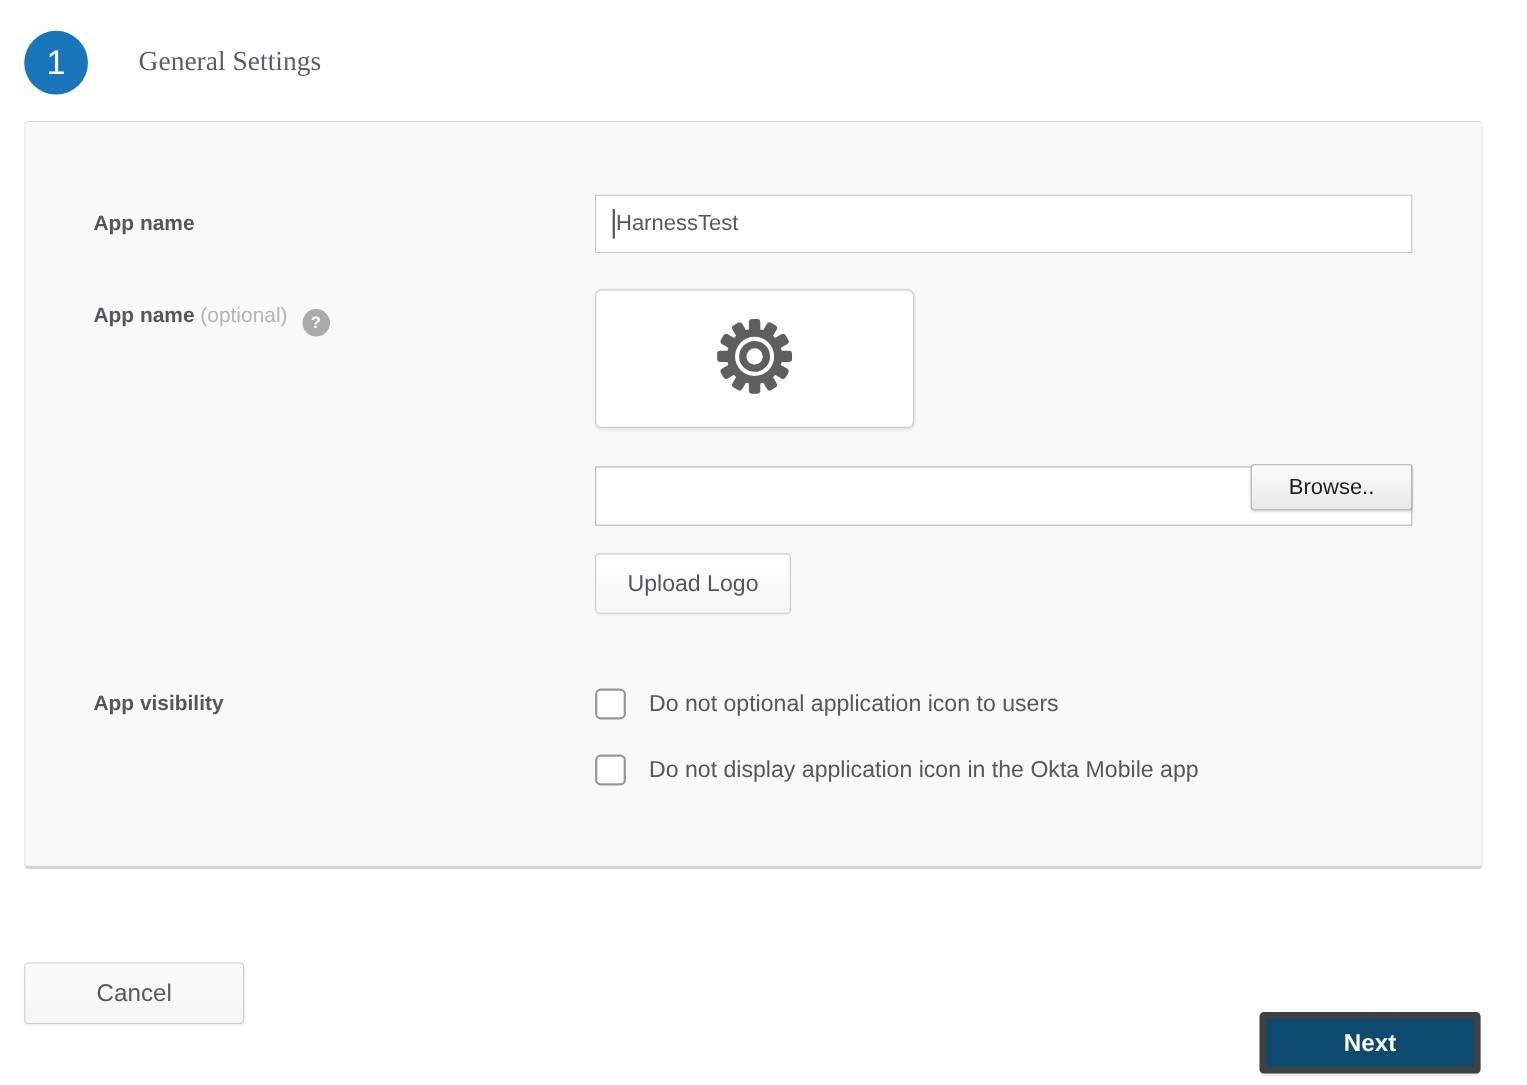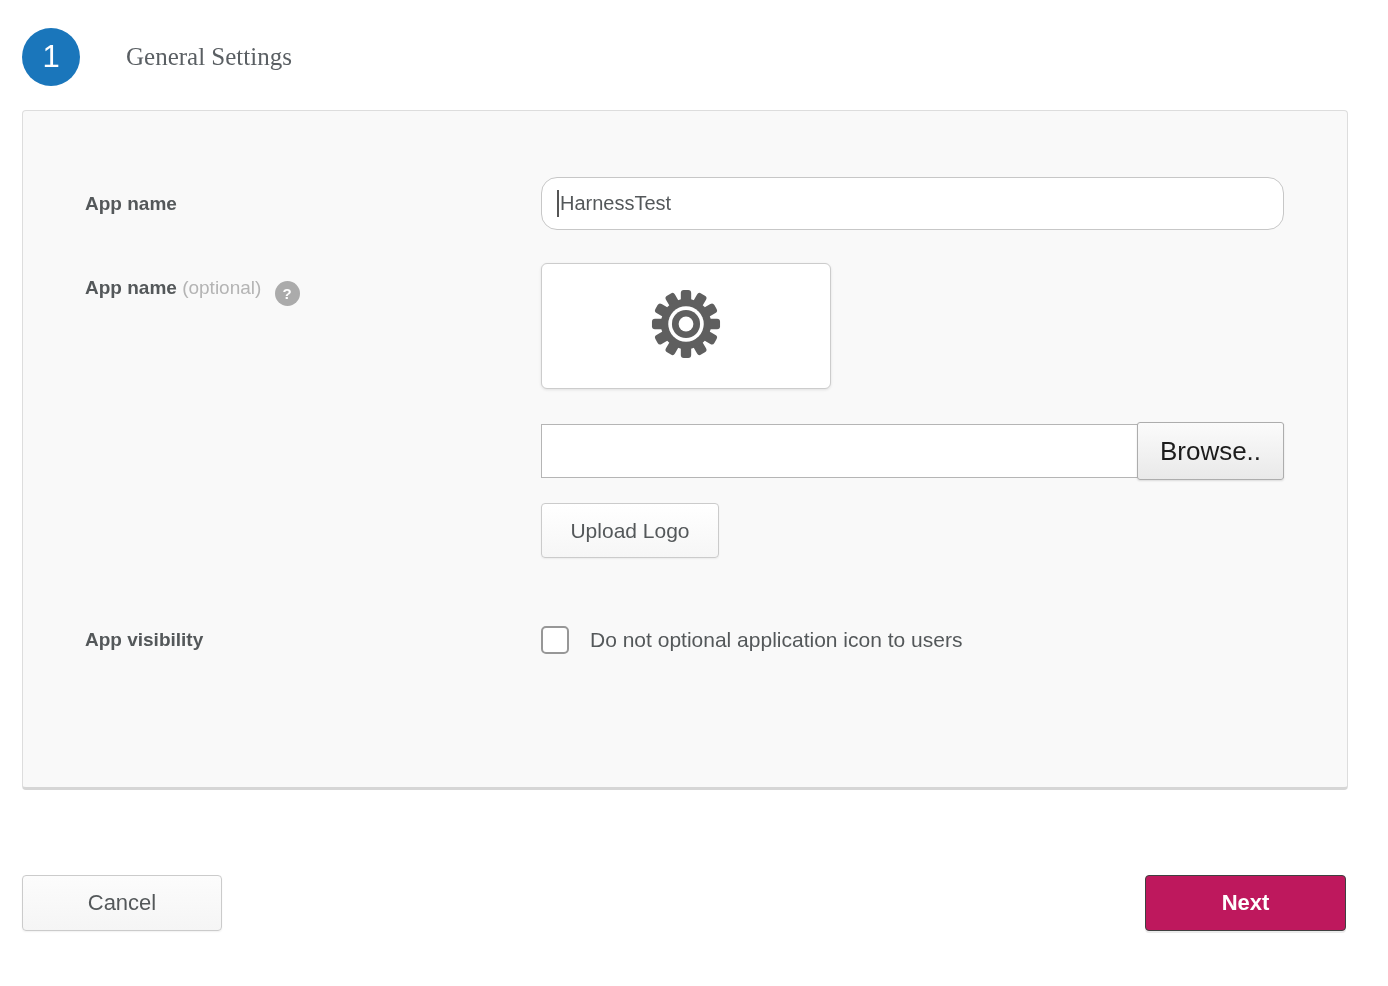--- a/index.html
+++ b/index.html
@@ -18,63 +18,63 @@
     background:#f9f9f9; border:1px solid #dddddd; border-bottom:3px solid #d6d6d6;
     border-radius:4px; padding:66px 0 0 62px; }
 
   .form-row { display:flex; }
   .row-label { width:456px; font-size:19px; font-weight:bold; color:#54585a; }
 
   
   .row-appname { align-items:center; }
   .row-appname .row-label { line-height:53px; }
   .text-input { width:743px; height:53px; background:#fff; border:1px solid #c7c7c7;
-    border-radius:16px; font-size:20px; color:#54585a; padding:0 15px;
+    border-radius:0; font-size:20px; color:#54585a; padding:0 15px;
     display:flex; align-items:center; }
   .caret { display:inline-block; width:2px; height:27px; background:#555;
     margin-right:1px; }
 
   
   .row-applogo { margin-top:33px; }
   .row-applogo .row-label { padding-top:14px; }
   .optional-note { font-weight:normal; color:#b4b4b4; }
   .help-badge { display:inline-flex; width:25px; height:25px; border-radius:50%;
     background:#ababab; color:#fff; font-size:15px; font-weight:bold;
     align-items:center; justify-content:center; vertical-align:-5px; margin-left:8px; }
   .logo-col { display:flex; flex-direction:column; }
   .logo-preview { width:290px; height:126px; background:#fff; border:1px solid #cccccc;
     border-radius:6px; box-shadow:0 1px 3px rgba(0,0,0,0.10);
     display:flex; align-items:center; justify-content:center; }
   .file-row { margin-top:35px; position:relative; width:743px; height:54px; }
   .file-field { width:743px; height:54px; background:#fff; border:1px solid #b5b5b5;
     font-size:20px; padding:0 12px; }
-  .browse-btn { position:absolute; right:0; top:-2px; width:147px; height:58px;
+  .browse-btn { position:absolute; right:0; top:-2px; width:147px; height:42px;
     background:linear-gradient(#fbfbfb,#e9e9e9); border:1px solid #adadad;
-    border-radius:3px; font-size:26px; color:#1c1c1c; box-shadow:0 1px 2px rgba(0,0,0,0.12); }
+    border-radius:3px; font-size:20px; color:#1c1c1c; box-shadow:0 1px 2px rgba(0,0,0,0.12); }
   .upload-btn { margin-top:25px; width:178px; height:55px;
     background:linear-gradient(#ffffff,#f6f6f6); border:1px solid #cbcbcb;
     border-radius:4px; font-size:21px; color:#54585a; box-shadow:0 1px 2px rgba(0,0,0,0.06); }
 
   
   .row-visibility { margin-top:68px; }
   .row-visibility .row-label { padding-top:3px; }
   .check-option { display:flex; align-items:center; }
   .check-option + .check-option { margin-top:32px; }
   .checkbox { width:28px; height:28px; background:#fff; border:2px solid #979797;
     border-radius:5px; flex:none; }
   .check-label { margin-left:21px; font-size:21px; color:#54585a; }
 
   
   .footer { display:flex; justify-content:space-between; margin:85px 42px 0 22px; }
   .cancel-btn { width:200px; height:56px; background:linear-gradient(#fcfcfc,#f5f5f5);
     border:1px solid #cbcbcb; border-radius:4px; font-size:22px; color:#54585a;
     box-shadow:0 1px 2px rgba(0,0,0,0.06); }
-  .next-btn { width:201px; height:56px; background:#be185d;
-    border:1px solid #404040; border-radius:4px; font-size:22px; font-weight:bold;
-    color:#ffffff; box-shadow:0 2px 0 rgba(0,0,0,0.08); }
+  .next-btn { width:201px; height:56px; background:#0c4a6e;
+    border:6px solid #404040; border-radius:4px; font-size:22px; font-weight:bold;
+    color:#ffffff; box-shadow:0 2px 0 rgba(0,0,0,0.08);margin-top:45px; }
   button { cursor:pointer; font-family:"Liberation Sans", sans-serif; }
 </style>
 </head>
 <body>
 
 <div class="step-header">
   <div class="step-badge">
     <span>1</span>
   </div>
   <div class="step-title">General Settings</div>
@@ -133,20 +133,24 @@
     </div>
   </div>
 
   <div class="form-row row-visibility">
     <div class="row-label">App visibility</div>
     <div>
       <div class="check-option">
         <span class="checkbox"></span>
         <span class="check-label">Do not optional application icon to users</span>
       </div>
+      <div class="check-option">
+        <span class="checkbox"></span>
+        <span class="check-label">Do not display application icon in the Okta Mobile app</span>
+      </div>
     </div>
   </div>
 
 </div>
 
 <div class="footer">
   <button class="cancel-btn">Cancel</button>
   <button class="next-btn">Next</button>
 </div>
 

